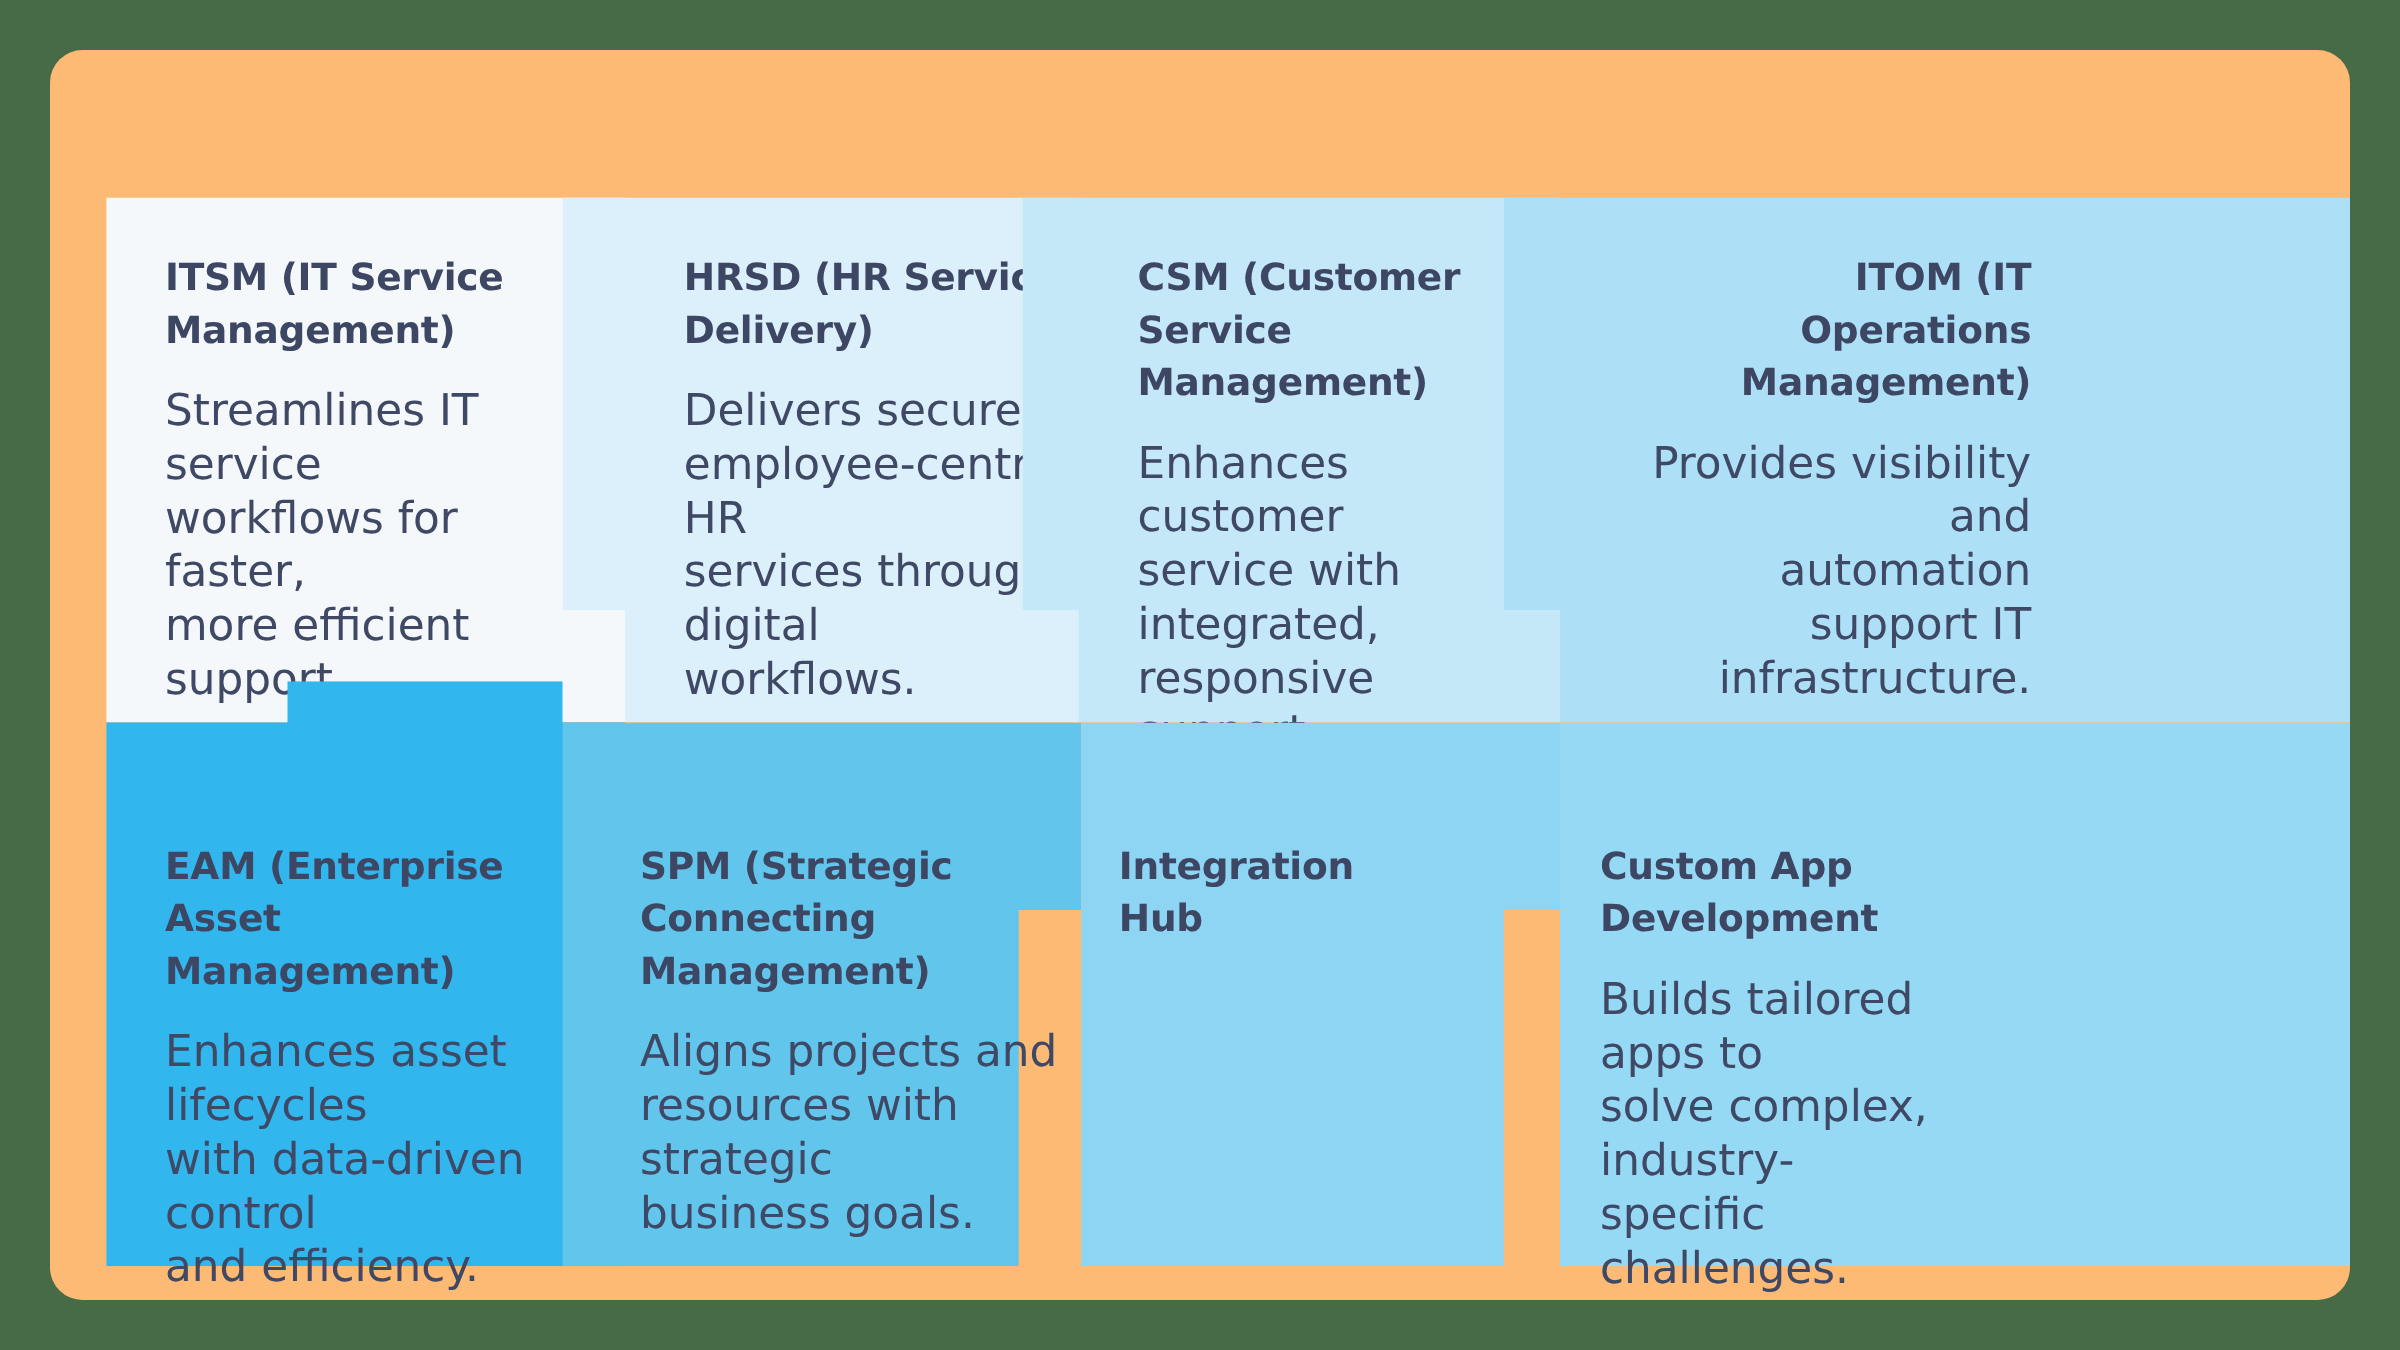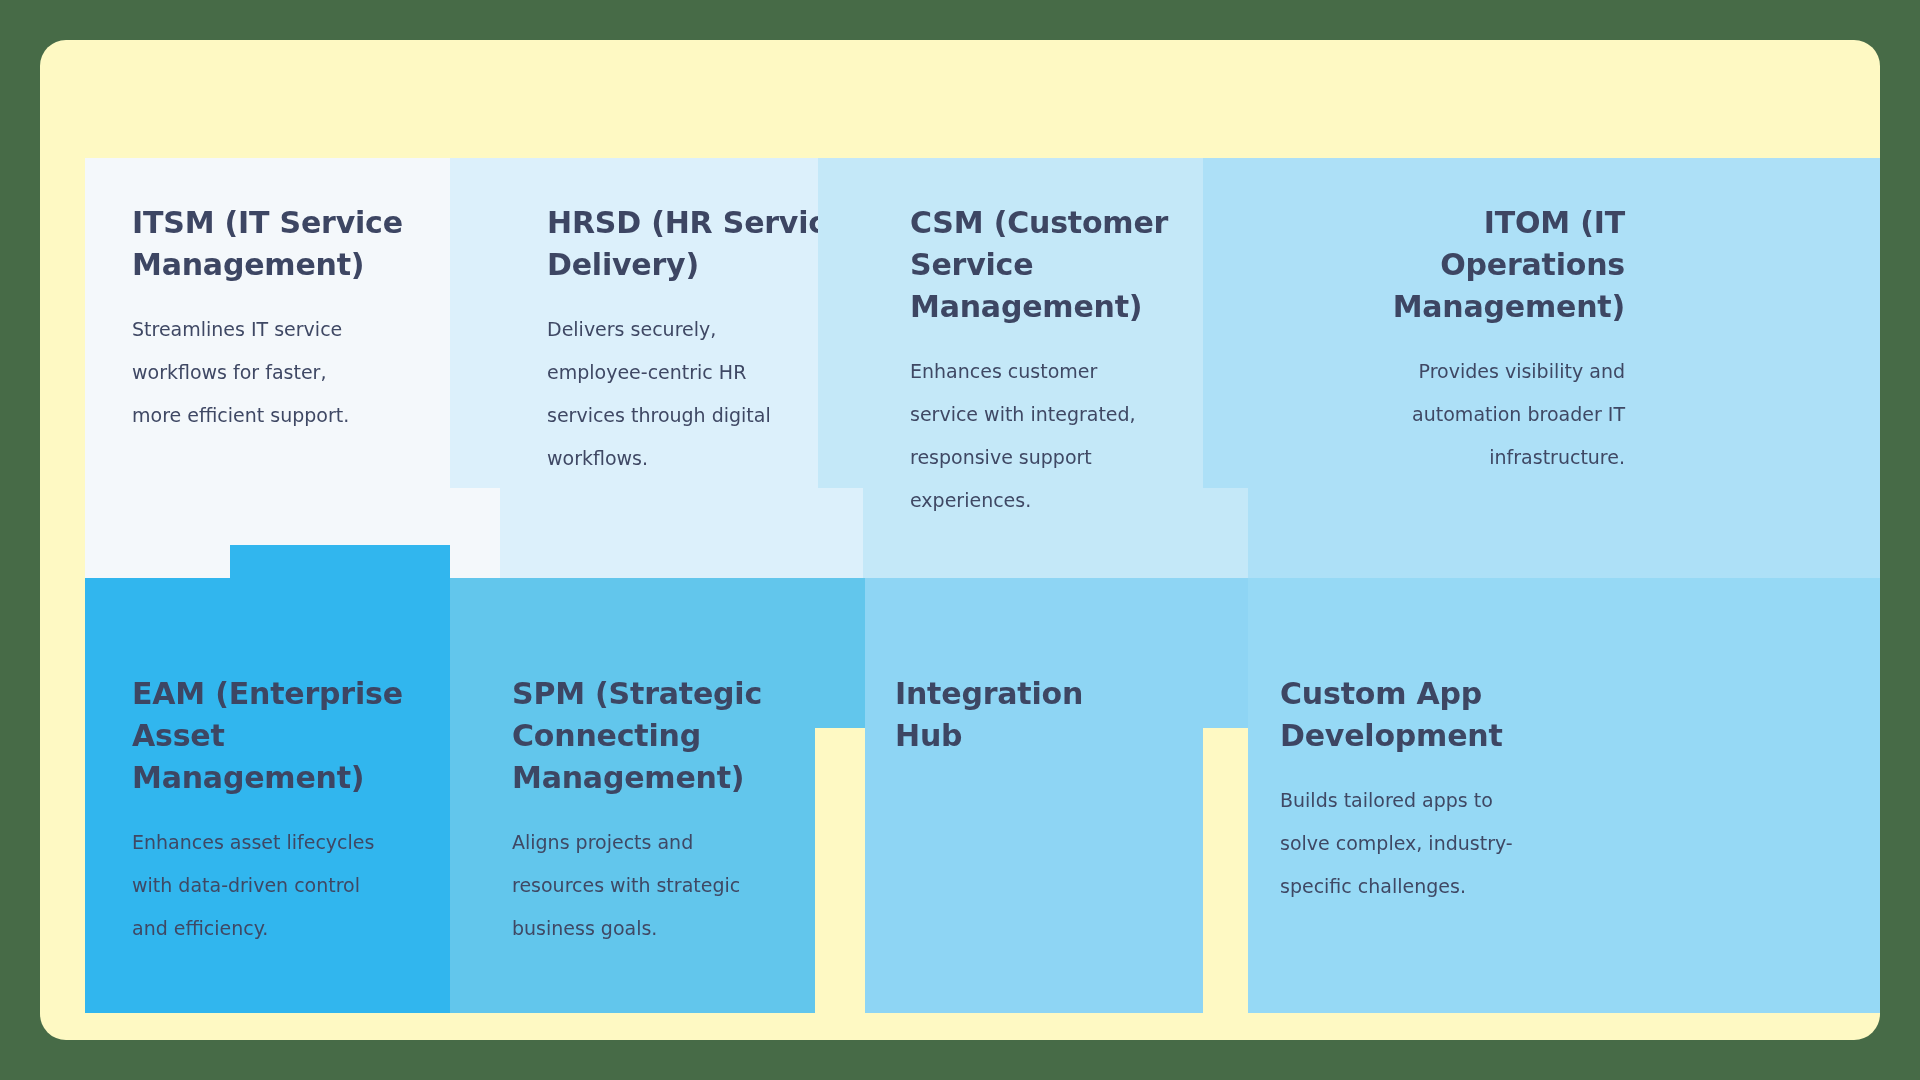--- a/index.html
+++ b/index.html
@@ -39,32 +39,32 @@
     font-weight:bold;
     font-size:30px;
     line-height:42px;
     color:#3d4663;
     letter-spacing:-0.2px;
     margin:0 0 22px 0;
     white-space:pre-line;
   }
   .desc{
     font-weight:normal;
-    font-size:19px;
+    font-size:35px;
     line-height:43px;
     color:#3f4864;
     margin:0;
     white-space:pre-line;
   }
 </style>
 </head>
 <body style="background: rgb(71, 107, 71);">
 
 <div id="stage">
-  <div class="panel" style="background: #fef9c3;">
+  <div class="panel" style="background: #fdba74;">
     <div class="grid">
 
       <div class="tile" style="left:0px; top:0px; width:415px; height:420px;">
         <svg width="415" height="420" style="position:absolute;left:0;top:0;">
           <path id="shape-0" d="M0,0 H415 V420 H0 Z" fill="#f4f8fb"></path>
         </svg>
         <div class="inner" style="left:47px; top:44px; width:330px;">
           <div class="title">ITSM (IT Service
 Management)</div>
           <div class="desc">Streamlines IT service
@@ -102,21 +102,21 @@
       </div>
 
       <div class="tile" style="left:1118px; top:0px; width:677px; height:420px;">
         <svg width="677" height="420" style="position:absolute;left:0;top:0;">
           <path id="shape-3" d="M45,0 H677 V420 H45 V330 H0 V0 Z" fill="#ade0f7"></path>
         </svg>
         <div class="inner" style="left:92px; top:44px; width:330px;text-align:right;">
           <div class="title">ITOM (IT Operations
 Management)</div>
           <div class="desc">Provides visibility and
-automation broader IT
+automation support IT
 infrastructure.</div>
         </div>
       </div>
 
       <div class="tile" style="left:0px; top:387px; width:415px; height:468px;">
         <svg width="415" height="468" style="position:absolute;left:0;top:0;">
           <path id="shape-4" d="M145,0 H365 V33 H415 V468 H0 V33 H145 Z" fill="#31b6ee"></path>
         </svg>
         <div class="inner" style="left:47px; top:128px; width:330px;">
           <div class="title">EAM (Enterprise

